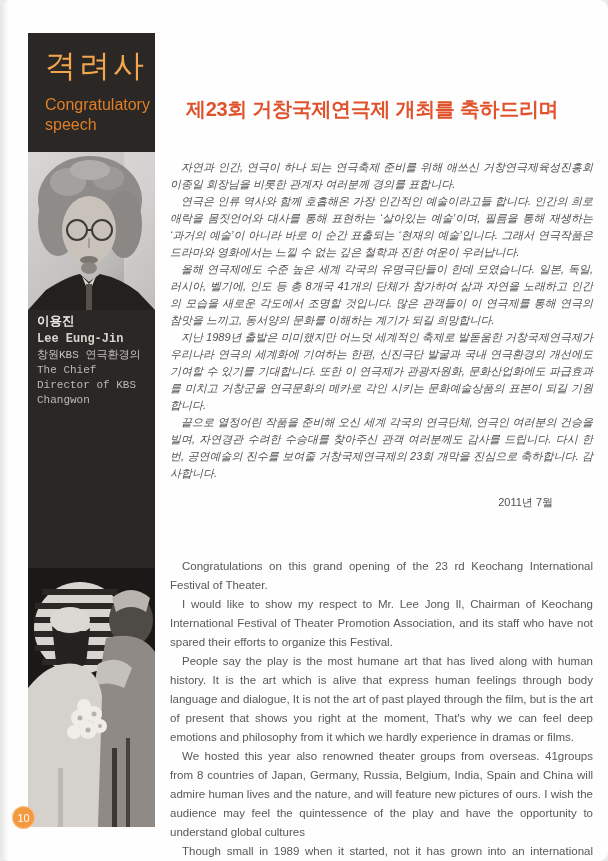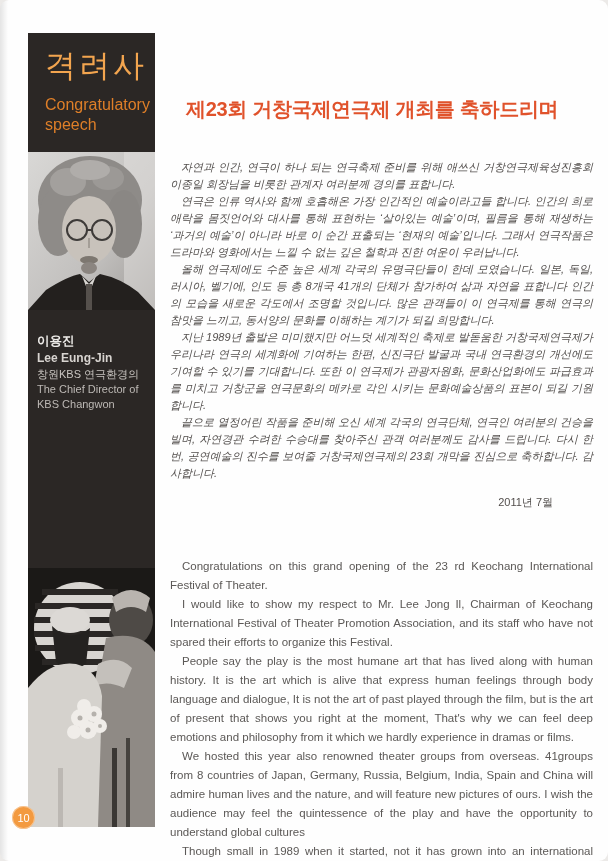--- a/index.html
+++ b/index.html
@@ -20,21 +20,21 @@
     background:#2b2725;
   }
   .sidebar-header{ padding:16px 8px 0 17px; }
   .sidebar-title-kr{
     font-size:31px; color:#f3a54f; letter-spacing:3px; line-height:1.1; font-weight:400;
   }
   .sidebar-title-en{
     margin-top:12px; font-size:16px; line-height:1.25; color:#df7f28; font-weight:400;
   }
   .portrait{ position:absolute; left:0; top:119px; width:127px; height:158px; display:block; }
-  .caption{ position:absolute; left:9px; right:6px; top:300px; color:#c9c5c1; }
+  .caption{ position:absolute; left:9px; right:6px; top:281px; color:#c9c5c1;font-family:Liberation Mono, monospace; }
   .caption .name-kr{ font-size:12.5px; font-weight:bold; color:#edebe8; line-height:17px; }
   .caption .name-en{ font-size:12px; font-weight:bold; color:#d8d4d0; line-height:16px; }
   .caption .title-kr{ font-size:11px; color:#c9c5c1; line-height:16px; }
   .caption .title-en{ font-size:11px; color:#bdb9b5; line-height:15px; }
   .stage{ position:absolute; left:0; top:535px; width:127px; height:259px; display:block; }
 
   .page-circle{
     position:absolute; left:12px; top:806px; width:23px; height:23px; border-radius:50%;
     background:#f39a40; color:#ffffff; font-size:11px; font-weight:normal;
     display:flex; align-items:center; justify-content:center;
@@ -154,21 +154,21 @@
   <div class="page-circle">
     <span>10</span>
   </div>
 
   <div class="main">
     <h1 class="heading">제23회 거창국제연극제 개최를 축하드리며</h1>
 
     <div class="kr-body">
       <p>자연과 인간, 연극이 하나 되는 연극축제 준비를 위해 애쓰신 거창연극제육성진흥회 이종일 회장님을 비롯한 관계자 여러분께 경의를 표합니다.</p>
       <p>연극은 인류 역사와 함께 호흡해온 가장 인간적인 예술이라고들 합니다. 인간의 희로애락을 몸짓언어와 대사를 통해 표현하는 ‘살아있는 예술’이며, 필름을 통해 재생하는 ‘과거의 예술’이 아니라 바로 이 순간 표출되는 ‘현재의 예술’입니다. 그래서 연극작품은 드라마와 영화에서는 느낄 수 없는 깊은 철학과 진한 여운이 우러납니다.</p>
-      <p>올해 연극제에도 수준 높은 세계 각국의 유명극단들이 한데 모였습니다. 일본, 독일, 러시아, 벨기에, 인도 등 총 8개국 41개의 단체가 참가하여 삶과 자연을 표합니다 인간의 모습을 새로운 각도에서 조명할 것입니다. 많은 관객들이 이 연극제를 통해 연극의 참맛을 느끼고, 동서양의 문화를 이해하는 계기가 되길 희망합니다.</p>
+      <p>올해 연극제에도 수준 높은 세계 각국의 유명극단들이 한데 모였습니다. 일본, 독일, 러시아, 벨기에, 인도 등 총 8개국 41개의 단체가 참가하여 삶과 자연을 노래하고 인간의 모습을 새로운 각도에서 조명할 것입니다. 많은 관객들이 이 연극제를 통해 연극의 참맛을 느끼고, 동서양의 문화를 이해하는 계기가 되길 희망합니다.</p>
       <p>지난 1989년 출발은 미미했지만 어느덧 세계적인 축제로 발돋움한 거창국제연극제가 우리나라 연극의 세계화에 기여하는 한편, 신진극단 발굴과 국내 연극환경의 개선에도 기여할 수 있기를 기대합니다. 또한 이 연극제가 관광자원화, 문화산업화에도 파급효과를 미치고 거창군을 연극문화의 메카로 각인 시키는 문화예술상품의 표본이 되길 기원합니다.</p>
       <p>끝으로 열정어린 작품을 준비해 오신 세계 각국의 연극단체, 연극인 여러분의 건승을 빌며, 자연경관 수려한 수승대를 찾아주신 관객 여러분께도 감사를 드립니다. 다시 한 번, 공연예술의 진수를 보여줄 거창국제연극제의 23회 개막을 진심으로 축하합니다. 감사합니다.</p>
     </div>
     <div class="kr-date">2011년 7월</div>
 
     <div class="en-body">
       <p>Congratulations on this grand opening of the 23 rd Keochang International Festival of Theater.</p>
       <p>I would like to show my respect to Mr. Lee Jong Il, Chairman of Keochang International Festival of Theater Promotion Association, and its staff who have not spared their efforts to organize this Festival.</p>
       <p>People say the play is the most humane art that has lived along with human history. It is the art which is alive that express human feelings through body language and dialogue, It is not the art of past played through the film, but is the art of present that shows you right at the moment, That's why we can feel deep emotions and philosophy from it which we hardly experience in dramas or films.</p>
       <p>We hosted this year also renowned theater groups from overseas. 41groups from 8 countries of Japan, Germany, Russia, Belgium, India, Spain and China will admire human lives and the nature, and will feature new pictures of ours. I wish the audience may feel the quintessence of the play and have the opportunity to understand global cultures</p>

